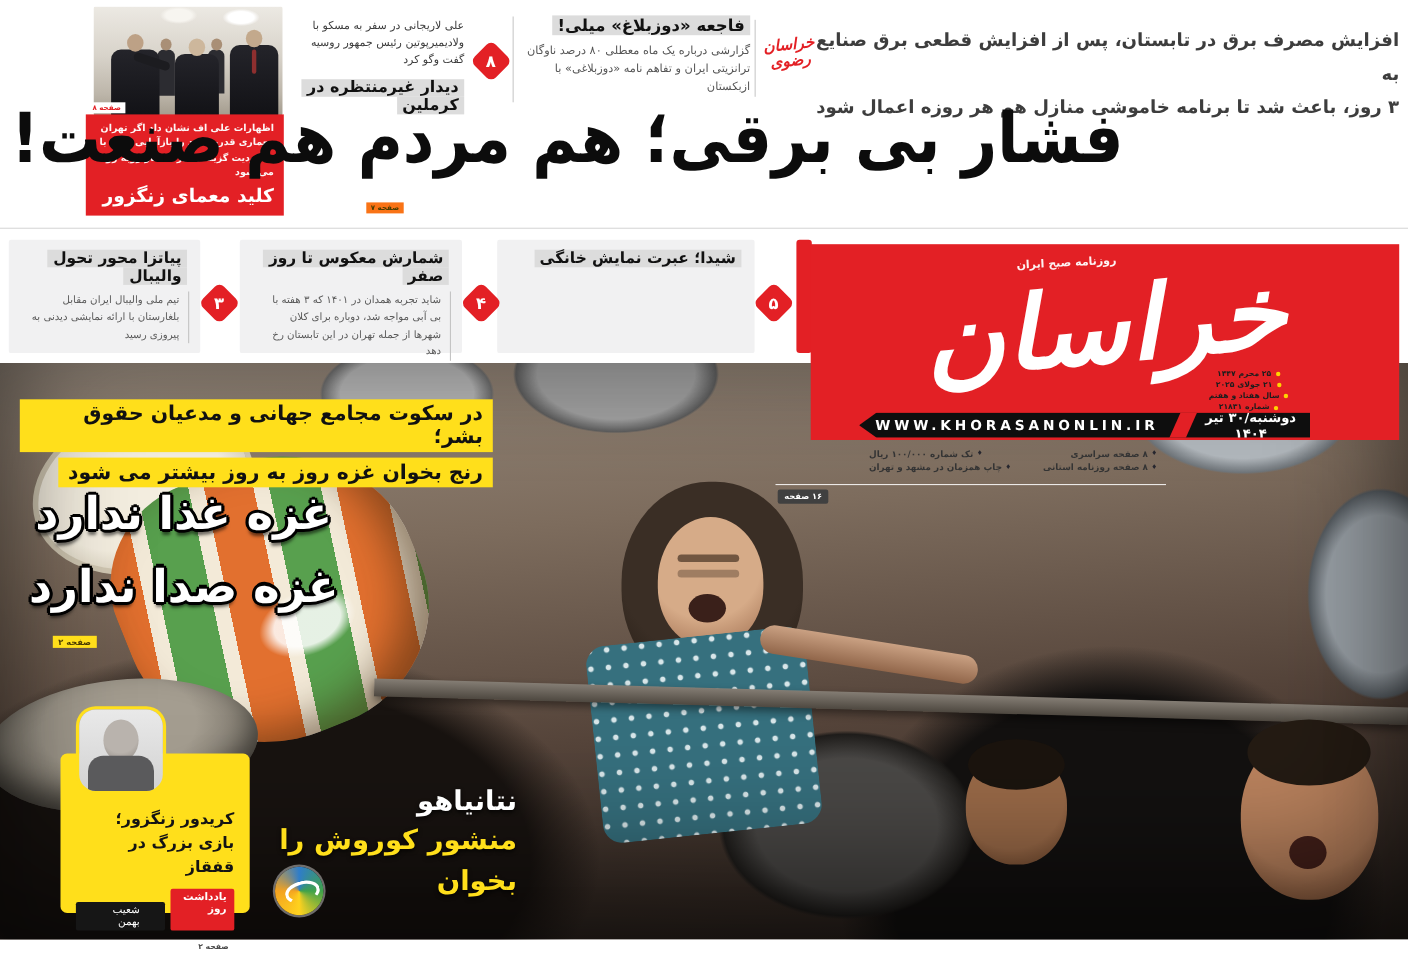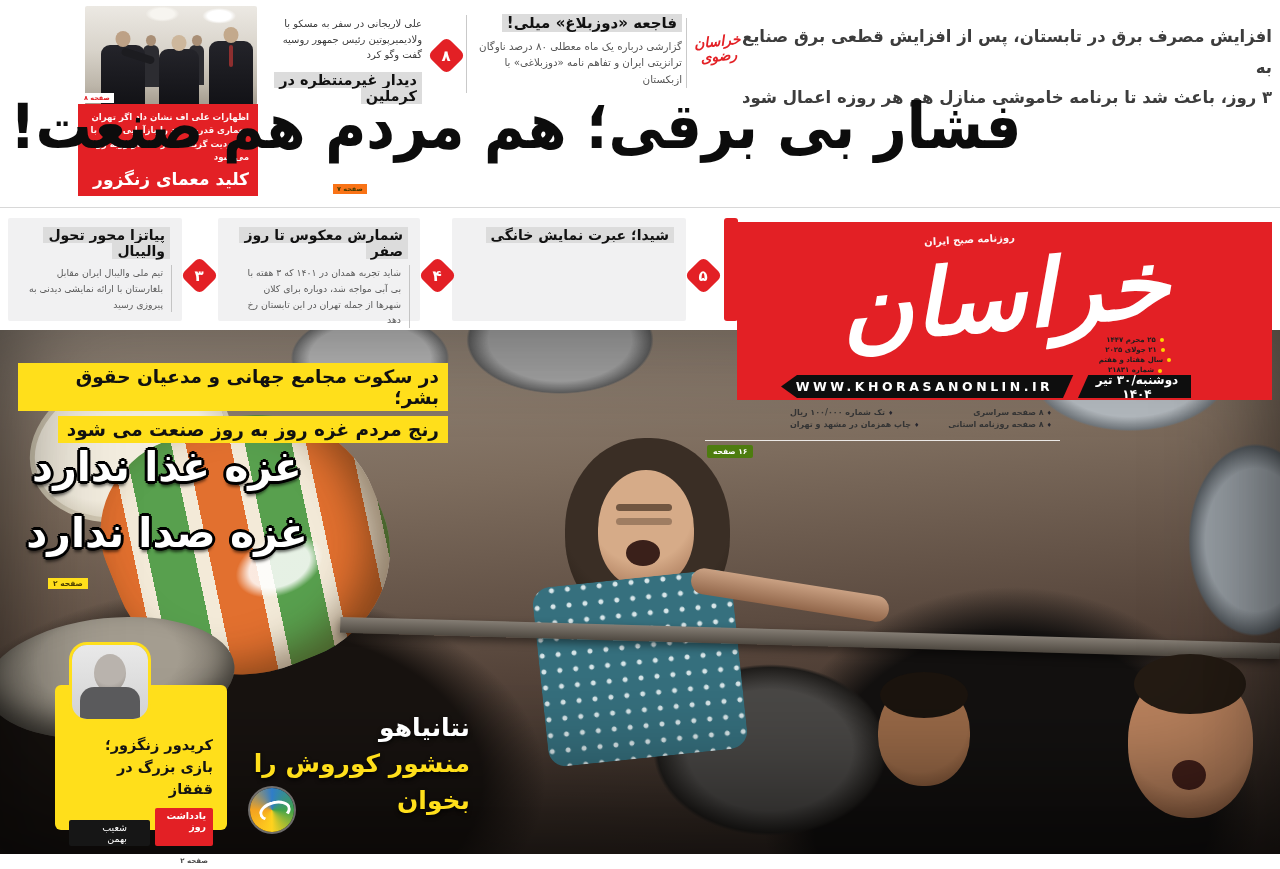--- a/index.html
+++ b/index.html
@@ -117,21 +117,21 @@
     clip-path:polygon(16px 0,100% 0,100% 100%,16px 100%,0 50%);}
   .mh-url{flex:1;color:#fff;font-weight:bold;font-size:12.5px;letter-spacing:3.5px;text-align:center;font-family:"DejaVu Sans",sans-serif;}
   .mh-slash{width:15px;height:120%;background:#e32025;transform:skewX(-24deg);}
   .mh-date{width:108px;color:#fff;font-size:12px;font-weight:bold;direction:rtl;text-align:center;}
 
   
   .edition{left:790px;top:408px;width:262px;font-size:8px;color:#343434;font-weight:bold;}
   .edition .erow{display:flex;justify-content:space-between;margin-bottom:3px;}
   .edition .eitem::before{content:"♦";font-size:6px;color:#26262e;margin-left:3px;vertical-align:middle;}
   .edition-rule{left:705px;top:440px;width:355px;height:1px;background:rgba(255,255,255,.85);}
-  .pages-badge{left:707px;top:445px;background:#4d7c0f;color:#fff;font-size:7.5px;font-weight:bold;padding:2px 6px;border-radius:2px;}
+  .pages-badge{left:707px;top:445px;background:#404040;color:#fff;font-size:7.5px;font-weight:bold;padding:2px 6px;border-radius:2px;}
 
   
   .note-box{left:55px;top:685px;width:172px;height:145px;background:#ffdf1b;border-radius:6px;box-sizing:border-box;padding:50px 14px 0;text-align:right;}
   .note-portrait{position:absolute;left:17px;top:-40px;width:76px;height:74px;border-radius:15px;overflow:hidden;
     background:linear-gradient(180deg,#e9e9e9 0%,#d2d2d2 100%);box-shadow:0 0 0 3px #ffdf1b;}
   .note-portrait::before{content:"";position:absolute;left:22px;top:9px;width:32px;height:38px;border-radius:50%;background:radial-gradient(circle at 48% 38%, #b9b3ad 0 55%, #8e8882 95%);}
   .note-portrait::after{content:"";position:absolute;left:8px;top:42px;width:60px;height:34px;border-radius:14px 14px 0 0;background:#5a5a5c;}
   .note-head{font-size:14.5px;font-weight:bold;color:#141414;line-height:1.5;}
   .note-labels{display:flex;gap:5px;margin-top:8px;justify-content:flex-start;}
   .note-label-red{background:#e32025;color:#fff;font-size:9.5px;font-weight:bold;padding:2px 7px;border-radius:2px;}
@@ -214,21 +214,21 @@
     <div class="girl-dress"></div>
     <div class="arm"></div>
     <div class="rail"></div>
     <div class="boy-mid-head"></div>
     <div class="boy-right-head"></div>
     <div class="photo-vignette"></div>
   </div>
 
   <div class="abs gaza-kicker">
     <div><span class="yline">در سکوت مجامع جهانی و مدعیان حقوق بشر؛</span></div>
-    <div><span class="yline">رنج مردم غزه روز به روز صنعت می شود</span></div>
+    <div><span class="yline">رنج بخوان غزه روز به روز بیشتر می شود</span></div>
   </div>
   <div class="abs gaza-display">
     <div>غزه غذا ندارد</div>
     <div>غزه صدا ندارد</div>
   </div>
   <div class="abs gaza-tag">صفحه ۲</div>
   <div class="abs netanyahu">
     <div class="nline1">نتانیاهو</div>
     <div class="nline2">منشور کوروش را بخوان</div>
   </div>

